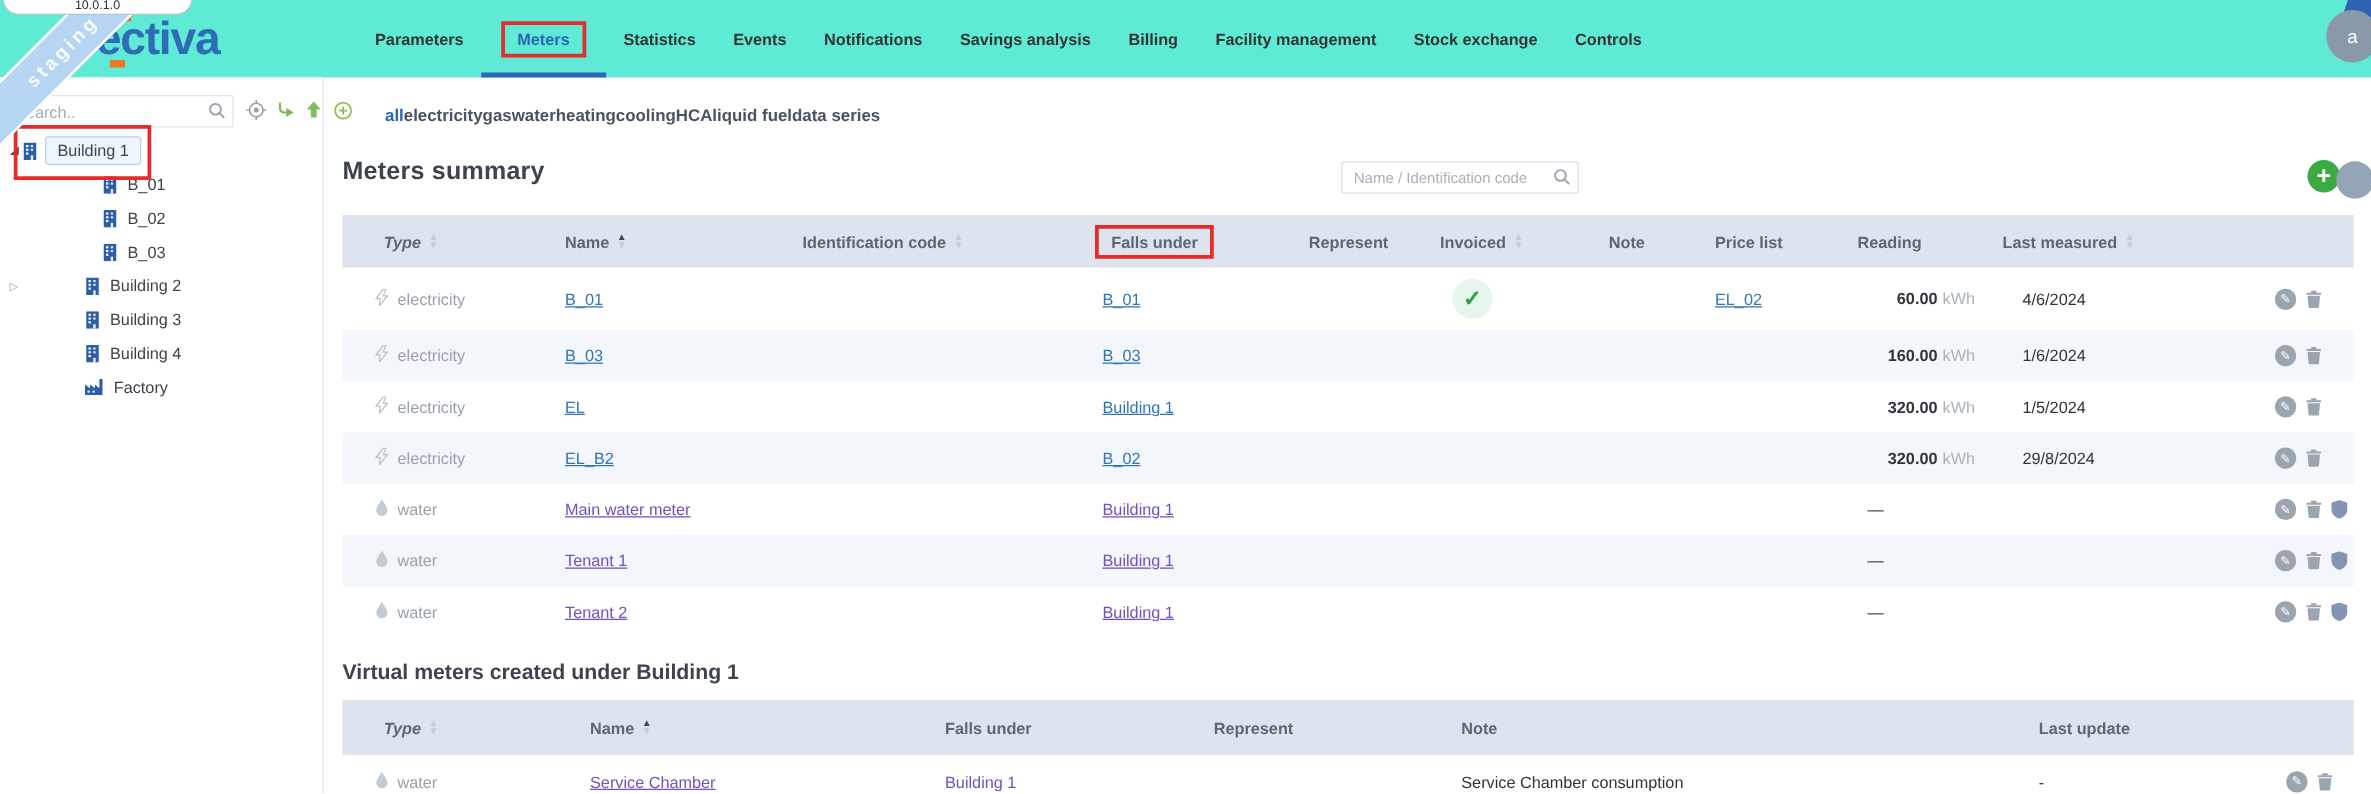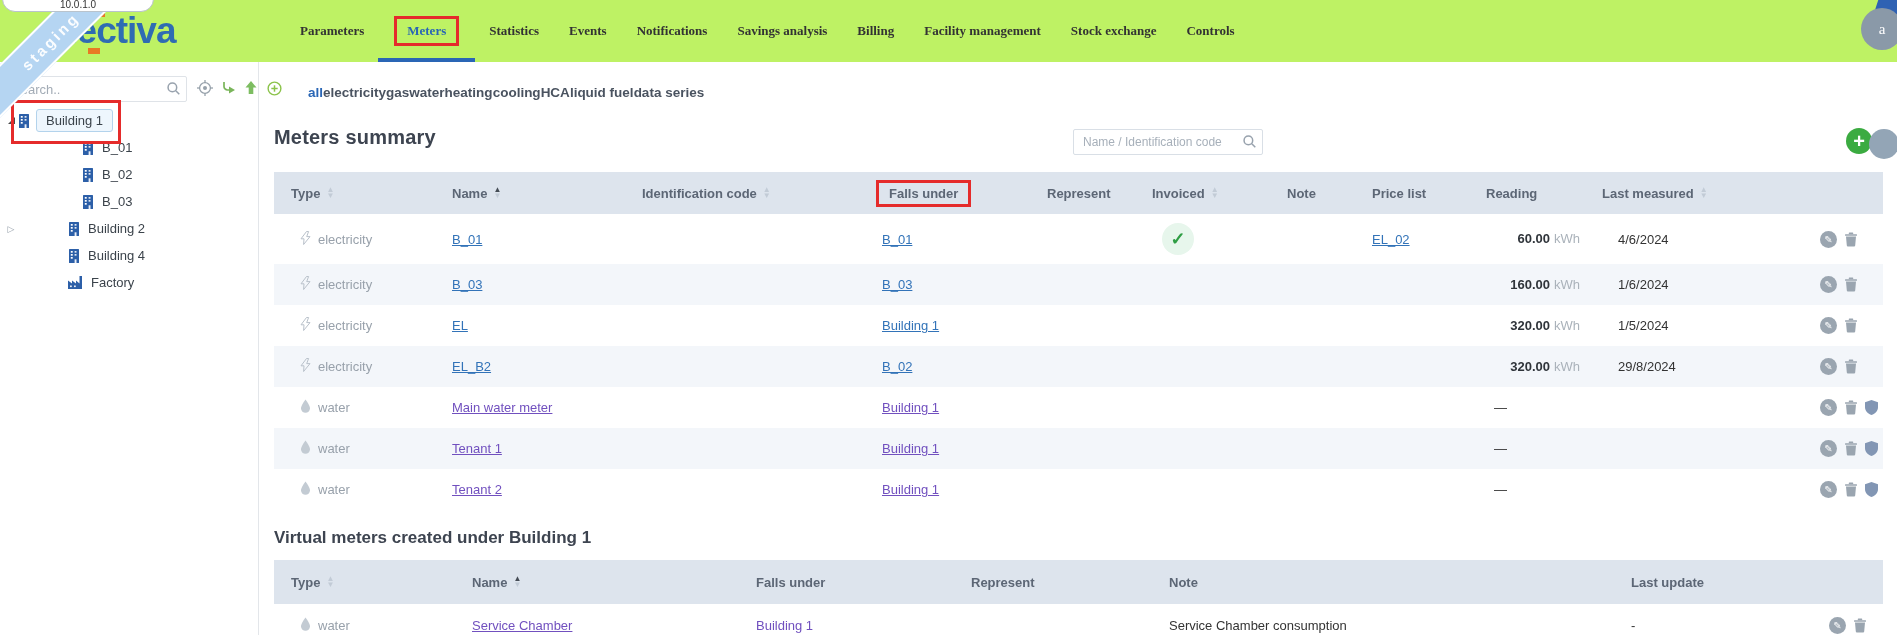--- a/index.html
+++ b/index.html
@@ -1,21 +1,21 @@
 <!DOCTYPE html>
 <html><head>
 <meta charset="utf-8">
 <style>
   html,body{margin:0;padding:0;}
   body{width:1897px;height:635px;overflow:hidden;background:#fff;position:relative;
        font-family:"Liberation Sans",sans-serif;color:#333;}
   .stage{position:absolute;inset:0;}
 
   
-  .topbar{position:absolute;left:0;top:0;width:1897px;height:62px;background:#bef264;font-family:Liberation Serif, serif;}
+  .topbar{position:absolute;left:0;top:0;width:1897px;height:62px;background:#5eead4;}
   .nav{position:absolute;left:300px;top:0;height:62px;display:flex;align-items:center;gap:30px;}
   .nav-item{position:relative;height:62px;display:flex;align-items:center;font-size:13px;font-weight:bold;color:#333;cursor:pointer;white-space:nowrap;}
   .nav-item.active{color:#2a66b5;}
   .nav-item.active .nav-underline{position:absolute;left:-16px;right:-16px;bottom:0;height:4px;background:#2a66b5;}
   .nav-redbox{border:3px solid #e52b2b;padding:4px 10px;}
   .avatar{position:absolute;right:-6px;top:8px;width:42px;height:42px;border-radius:50%;background:#8a99a8;color:#fff;
           display:flex;align-items:center;justify-content:center;font-size:15px;}
   .corner-blue{position:absolute;right:-7px;top:-6px;width:27px;height:24px;background:#2f62b3;border-radius:5px;transform:rotate(18deg);}
 
   
@@ -67,21 +67,21 @@
            font-size:20px;font-weight:bold;display:flex;align-items:center;justify-content:center;cursor:pointer;line-height:1;}
   .partial-btn{position:absolute;right:-16px;top:3px;width:30px;height:30px;border-radius:50%;background:#93a5b6;}
 
   
   .t1{margin-top:14px;} .t2{margin-top:8px;}
   .g1{display:grid;grid-template-columns:170px 190px 240px 165px 105px 135px 85px 110px 120px 170px 1fr;}
   .g2{display:grid;grid-template-columns:190px 284px 215px 198px 462px 160px 1fr;}
   .thead{background:#dde4ed;height:42px;align-items:center;font-size:13px;font-weight:bold;color:#5c6675;}
   .t2 .thead{height:44px;}
   .hcell{display:flex;align-items:center;padding-left:8px;white-space:nowrap;}
-  .hcell.first{padding-left:17px;} .hcell.reading-h{padding-left:12px;align-items:center;}
+  .hcell.first{padding-left:33px;font-style:italic;} .hcell.reading-h{padding-left:12px;align-items:center;}
   .hcell .annot{border:3px solid #e52b2b;padding:3px 10px;margin-left:-6px;}
   .sort{display:inline-flex;flex-direction:column;margin-left:6px;line-height:6.5px;font-size:8px;color:#c2cbd6;}
   .sort .on{color:#454c55;}
   .trow{height:41px;align-items:center;font-size:13px;}
   .trow.tall{height:50px;} .trow.alt{background:#f3f6fa;} .t2 .trow{height:42px;}
   .cell{display:flex;align-items:center;padding-left:8px;white-space:nowrap;overflow:hidden;}
   .cell.first{padding-left:26px;}
   .type-label{color:#98a1ab;margin-left:7px;}
   a.lnk{text-decoration:underline;cursor:pointer;}
   a.lnk.blue{color:#3273b8;} a.lnk.purple{color:#7150bf;} a.lnk.nou{text-decoration:none;}
@@ -280,20 +280,35 @@
             <svg width="12" height="14" viewBox="0 0 12 14">
               <rect x="1" y="0" width="10" height="14" rx=".5" fill="#2c5fa8"></rect>
               <rect x="2.8" y="2" width="1.9" height="1.7" fill="#fff"></rect>
               <rect x="6.6" y="2" width="1.9" height="1.7" fill="#fff" opacity=".85"></rect>
               <rect x="2.8" y="5" width="1.9" height="1.7" fill="#fff"></rect>
               <rect x="6.6" y="5" width="1.9" height="1.7" fill="#fff" opacity=".85"></rect>
               <rect x="2.8" y="8" width="1.9" height="1.7" fill="#fff"></rect>
               <rect x="6.6" y="10.3" width="1.9" height="3.7" fill="#fff" opacity=".9"></rect>
             </svg>
           </span>
+          <span class="tree-label">Building 3</span>
+        </div>
+        <div class="tree-row ind1">
+          <span class="caret-box"></span>
+          <span class="tree-icon">
+            <svg width="12" height="14" viewBox="0 0 12 14">
+              <rect x="1" y="0" width="10" height="14" rx=".5" fill="#2c5fa8"></rect>
+              <rect x="2.8" y="2" width="1.9" height="1.7" fill="#fff"></rect>
+              <rect x="6.6" y="2" width="1.9" height="1.7" fill="#fff" opacity=".85"></rect>
+              <rect x="2.8" y="5" width="1.9" height="1.7" fill="#fff"></rect>
+              <rect x="6.6" y="5" width="1.9" height="1.7" fill="#fff" opacity=".85"></rect>
+              <rect x="2.8" y="8" width="1.9" height="1.7" fill="#fff"></rect>
+              <rect x="6.6" y="10.3" width="1.9" height="3.7" fill="#fff" opacity=".9"></rect>
+            </svg>
+          </span>
           <span class="tree-label">Building 4</span>
         </div>
         <div class="tree-row ind1">
           <span class="caret-box"></span>
           <span class="tree-icon">
             <svg width="15" height="13" viewBox="0 0 15 13">
               <path d="M0 13 V4.5 L4 7.5 V4.5 L8 7.5 V4.5 L11.5 7.5 V0 h2.5 V13 Z" fill="#2c5fa8"></path>
               <rect x="2" y="9.5" width="1.8" height="1.6" fill="#fff" opacity=".9"></rect>
               <rect x="6" y="9.5" width="1.8" height="1.6" fill="#fff" opacity=".9"></rect>
             </svg>

